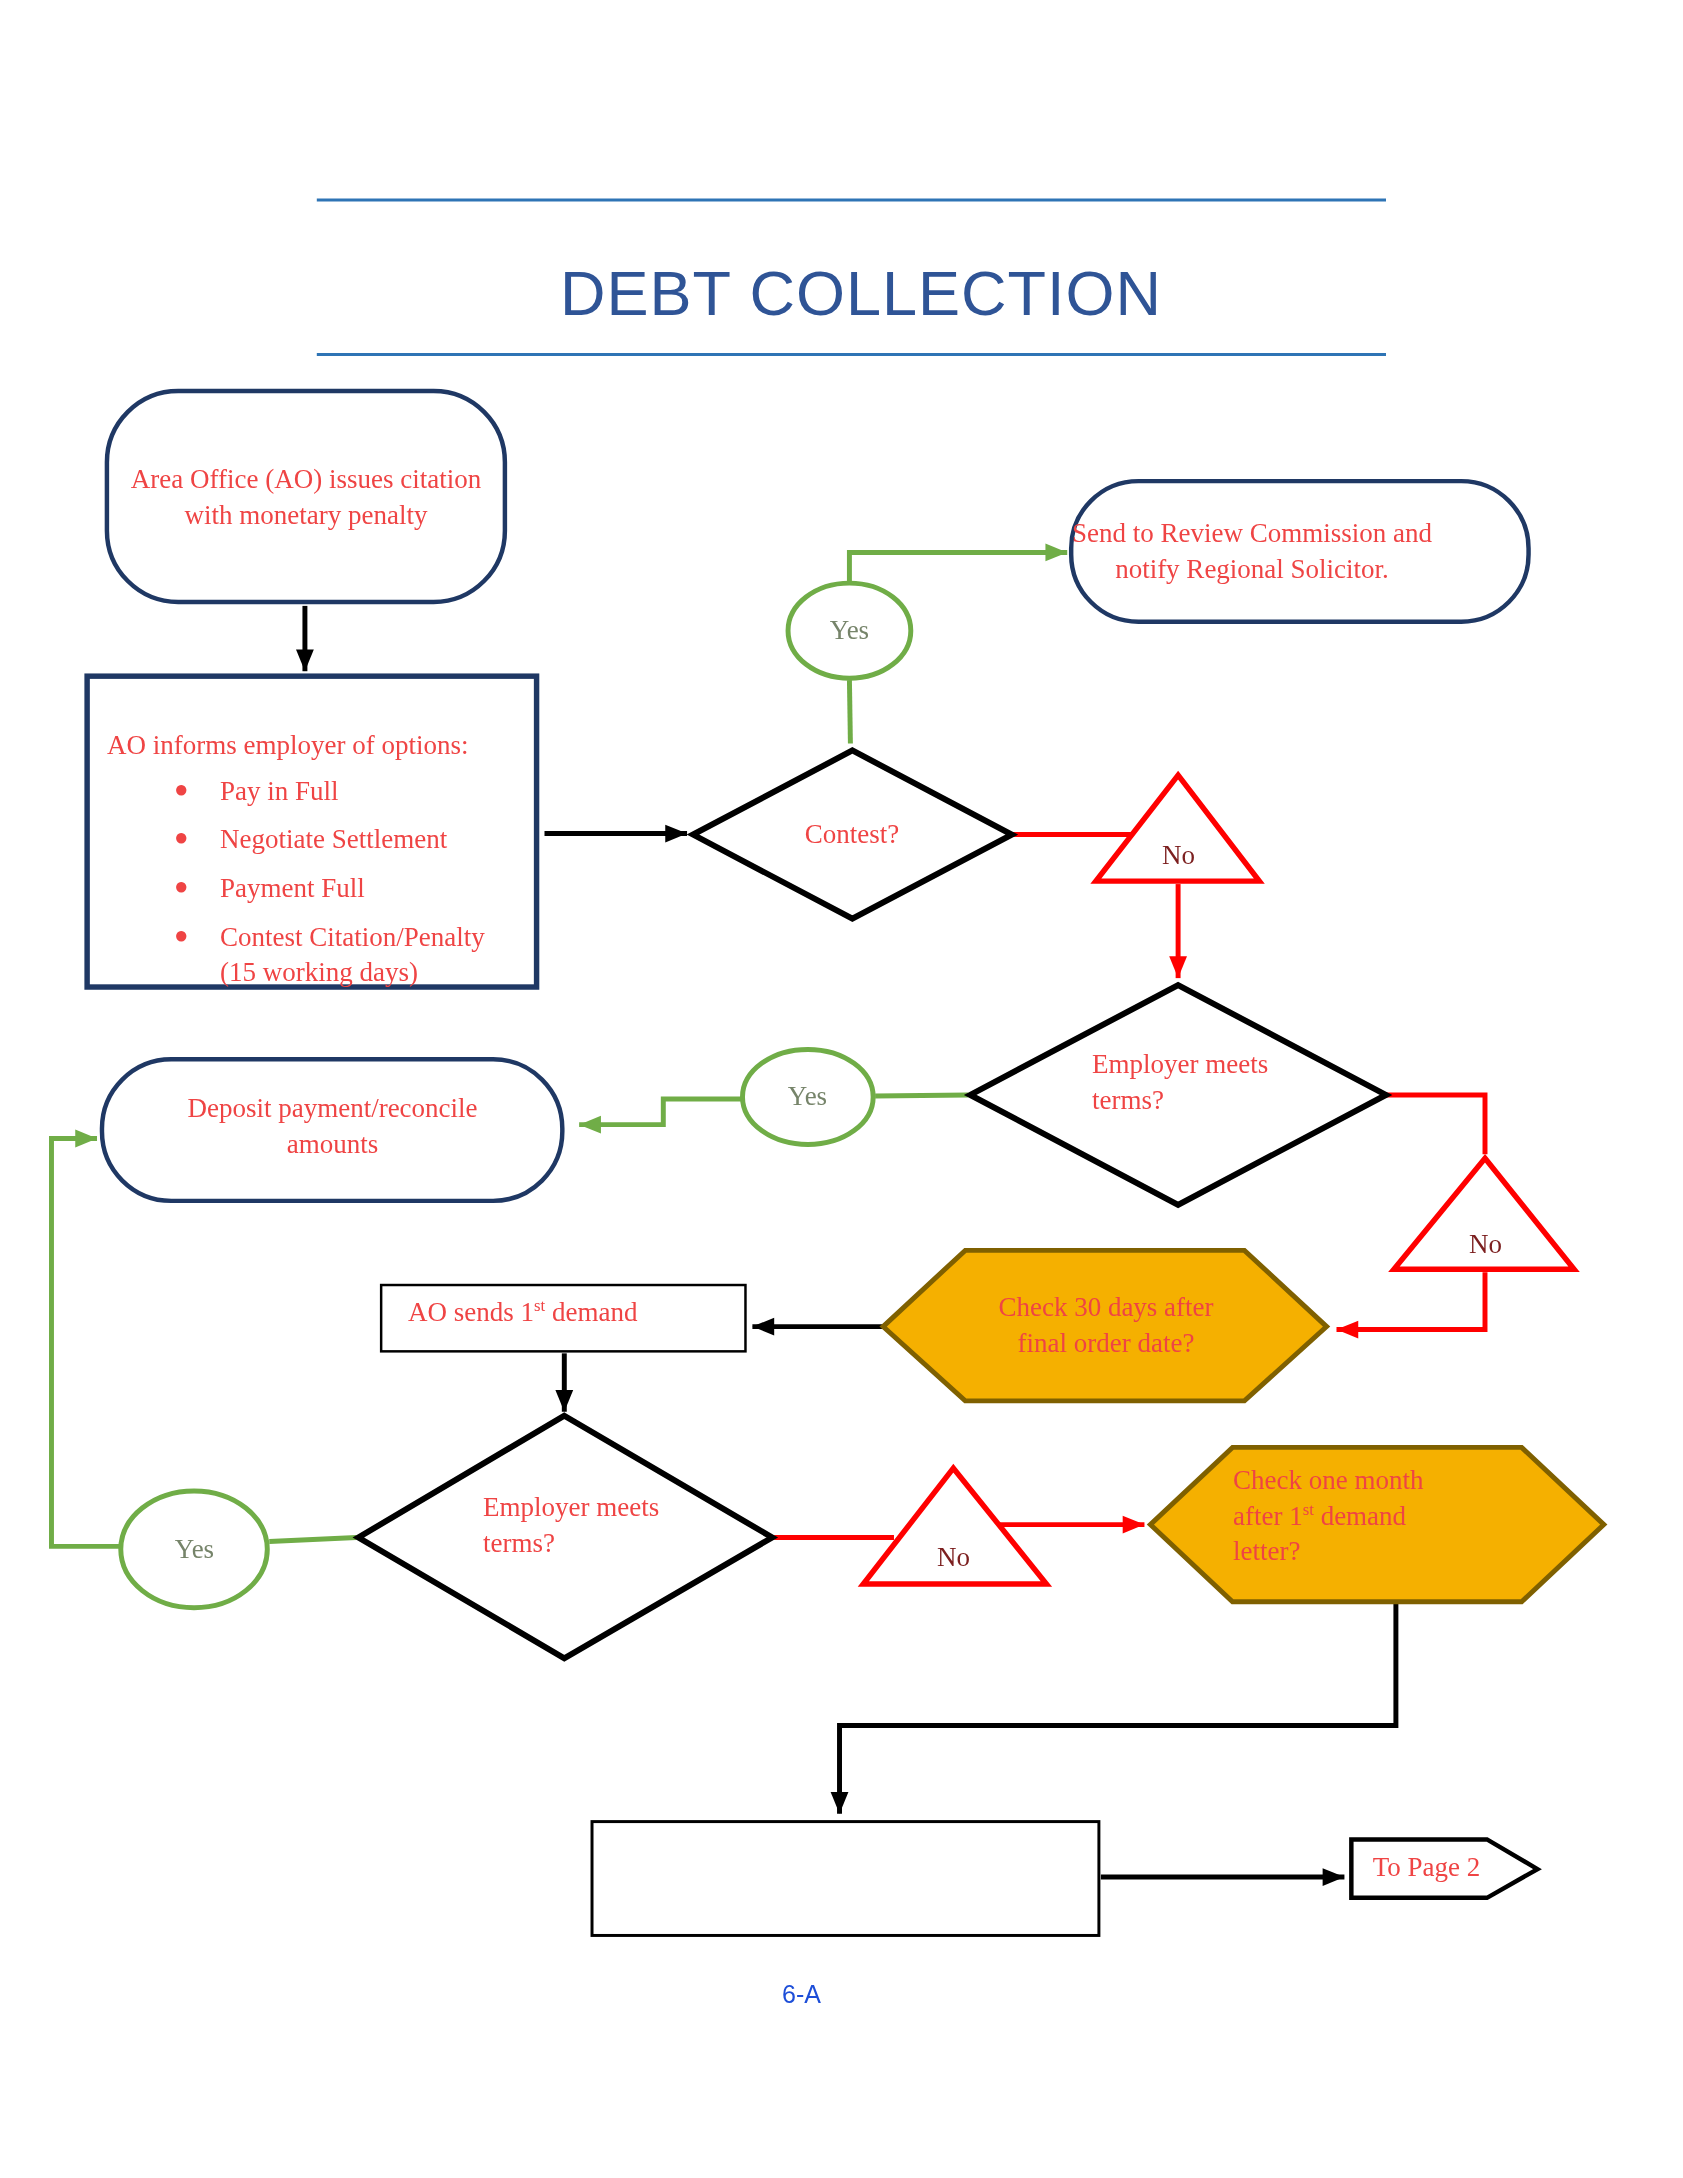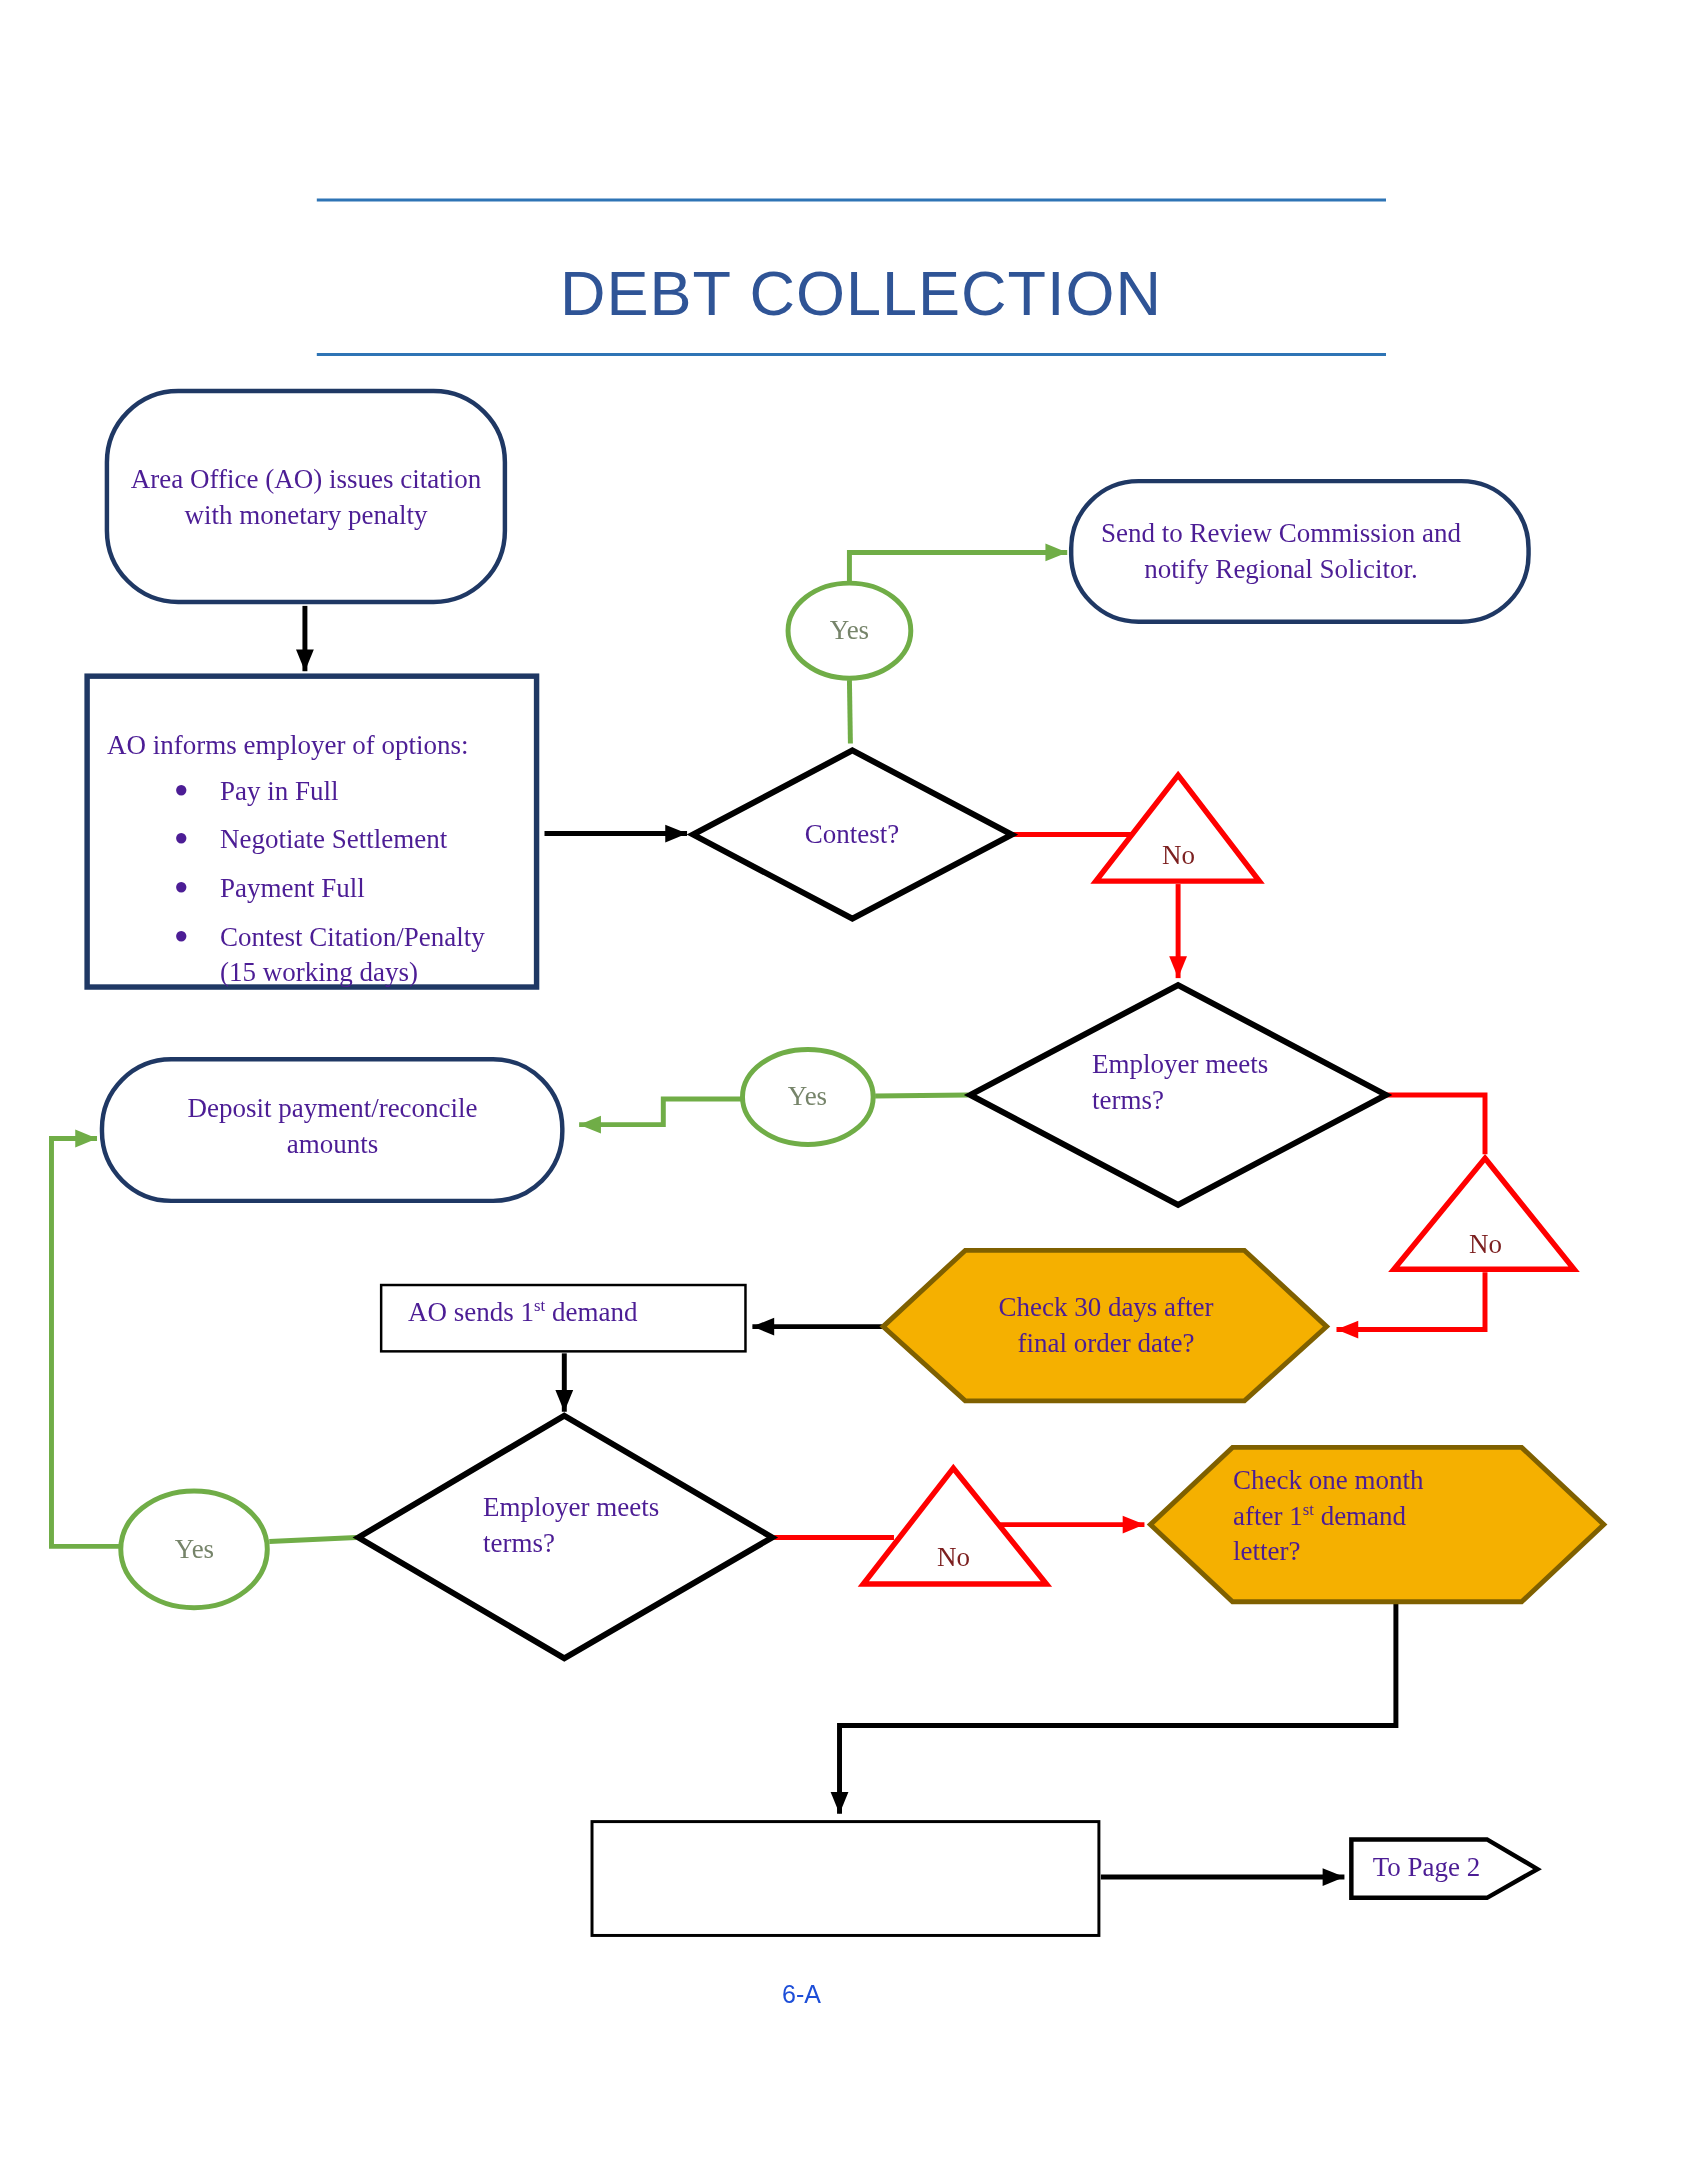--- a/index.html
+++ b/index.html
@@ -1,19 +1,19 @@
 <!DOCTYPE html>
 <html><head>
 <meta charset="utf-8">
 <style>
   html,body{margin:0;padding:0;background:#ffffff;}
   #page{position:relative;width:1683px;height:2178px;background:#ffffff;overflow:hidden;
         font-family:"Liberation Serif", serif;}
   #shapes{position:absolute;left:0;top:0;width:1683px;height:2178px;}
-  .txt{position:absolute;color:#4c1d95;font-size:27px;line-height:1.32;}
+  .txt{position:absolute;color:#ef4444;font-size:27px;line-height:1.32;}
   .center{display:flex;align-items:center;justify-content:center;text-align:center;}
   .title{font-family:"Liberation Sans", sans-serif;font-size:63px;color:#2F5496;
          letter-spacing:1px;text-align:center;}
   .yes-label{color:#76846A;font-size:27px;}
   .no-label{color:#7C1F1F;font-size:27px;}
   .sans{font-family:"Liberation Sans", sans-serif;}
   sup{font-size:0.62em;}
   ul.opts{list-style:none;margin:10px 0 0 0;padding:0 0 0 67px;}
   ul.opts li{margin:0 0 13px 0;display:flex;}
   ul.opts .bullet{width:46px;font-size:24px;flex:0 0 46px;}
@@ -102,21 +102,21 @@
         <span class="bullet">●</span>
         <span class="btxt">Contest Citation/Penalty (15 working days)</span>
         </li>
     </ul>
   </div>
 
   <div class="txt center" style="left:753px;top:814px;width:198px;height:42px;">Contest?</div>
 
   <div class="txt center yes-label" style="left:790px;top:610px;width:119px;height:42px;">Yes</div>
 
-  <div class="txt center" style="left:1080px;top:493px;width:402px;height:117px;">
+  <div class="txt center" style="left:1051px;top:493px;width:402px;height:117px;">
     <span style="width:376px;">Send to Review Commission and notify Regional Solicitor.</span>
   </div>
 
   <div class="txt center no-label" style="left:1129px;top:835px;width:99px;height:42px;">No</div>
 
   <div class="txt" style="left:1092px;top:1047px;width:183px;">Employer meets terms?</div>
 
   <div class="txt center yes-label" style="left:748px;top:1076px;width:119px;height:42px;">Yes</div>
 
   <div class="txt center" style="left:122px;top:1071px;width:421px;height:111px;">

